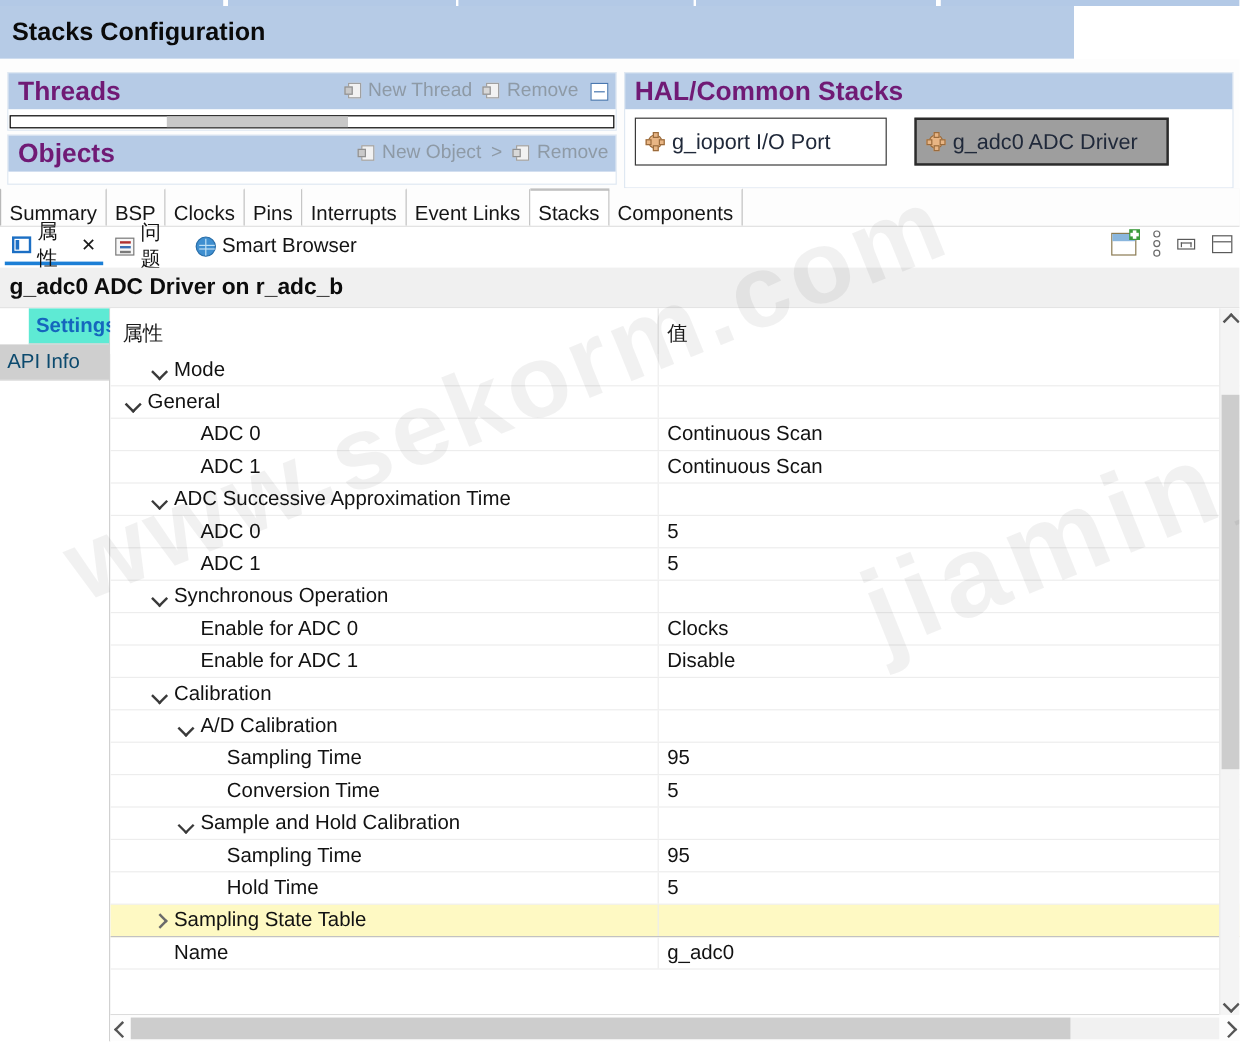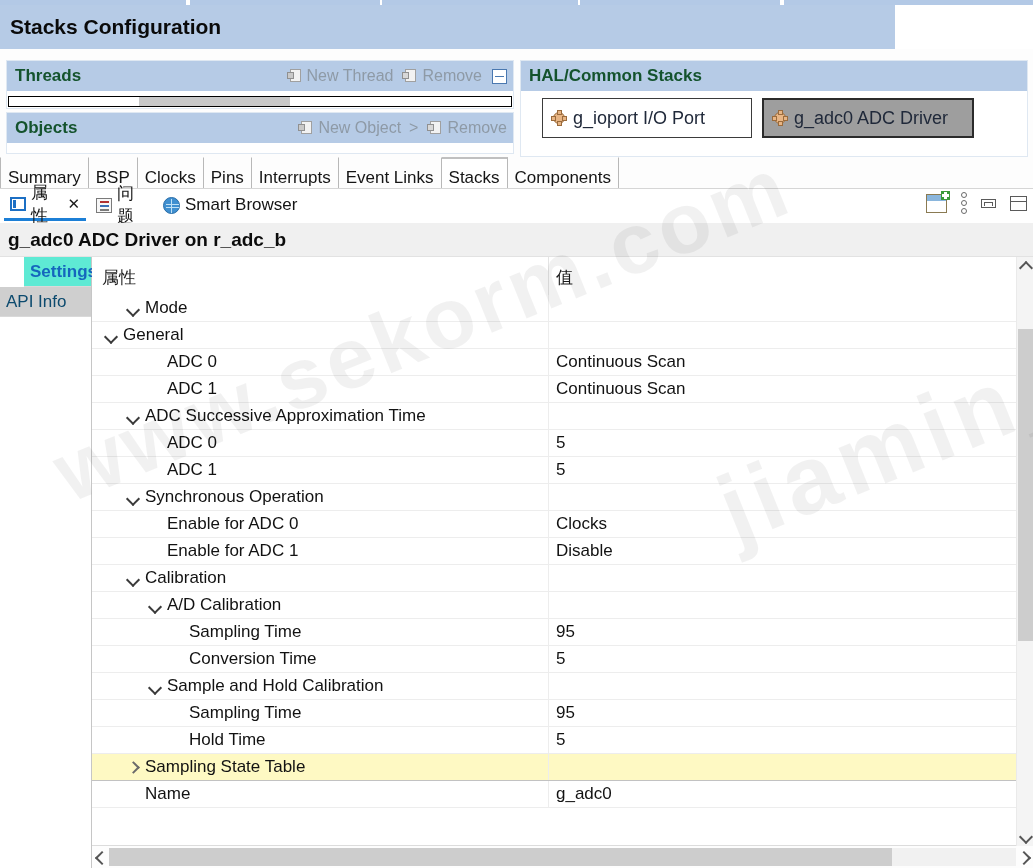--- a/index.html
+++ b/index.html
@@ -44,21 +44,21 @@
 
   
   .panel-area { position:absolute; left:0; top:49px; width:1033px; height:108px; background:#fdfdfd; }
 
   .panel {
     position:absolute; border:1px solid #dfe8f2; background:#ffffff;
   }
   .panel-hdr {
     height:30px; background:#b6cbe6; display:flex; align-items:center; padding:0 6px 0 8px;
   }
-  .panel-hdr .ttl { font-size:17px; font-weight:bold; color:#14532d; }
+  .panel-hdr .ttl { font-size:22px; font-weight:bold; color:#701a75; }
   .panel-hdr .spacer { flex:1; }
   .panel-act {
     display:flex; align-items:center; gap:4px; color:#8e9aa6; font-size:16px;
     margin-left:10px; white-space:nowrap;
   }
   .panel-act .gt { color:#8e9aa6; font-size:16px; margin-left:4px; }
 
   .mini-icon { width:15px; height:14px; position:relative; display:inline-block; flex:none; }
   .mini-icon .pg {
     position:absolute; left:2px; top:0; width:11px; height:13px;
@@ -309,21 +309,21 @@
           <span>Remove</span>
         </span>
       </div>
     </div>
 
     <div class="panel" style="left:520px; top:11px; width:508px; height:97px;">
       <div class="panel-hdr">
         <span class="ttl">HAL/Common Stacks</span>
       </div>
       <div class="hal-body">
-        <div class="stack-box" style="left:20px; width:210px;">
+        <div class="stack-box" style="left:7px; width:210px;">
           <span class="puz-icon">
               <i class="b"></i>
               <i class="n1"></i>
               <i class="n2"></i>
               <i class="n3"></i>
               <i class="n4"></i>
             </span>
           <span>g_ioport I/O Port</span>
         </div>
         <div class="stack-box selected" style="left:240px; width:212px;">

